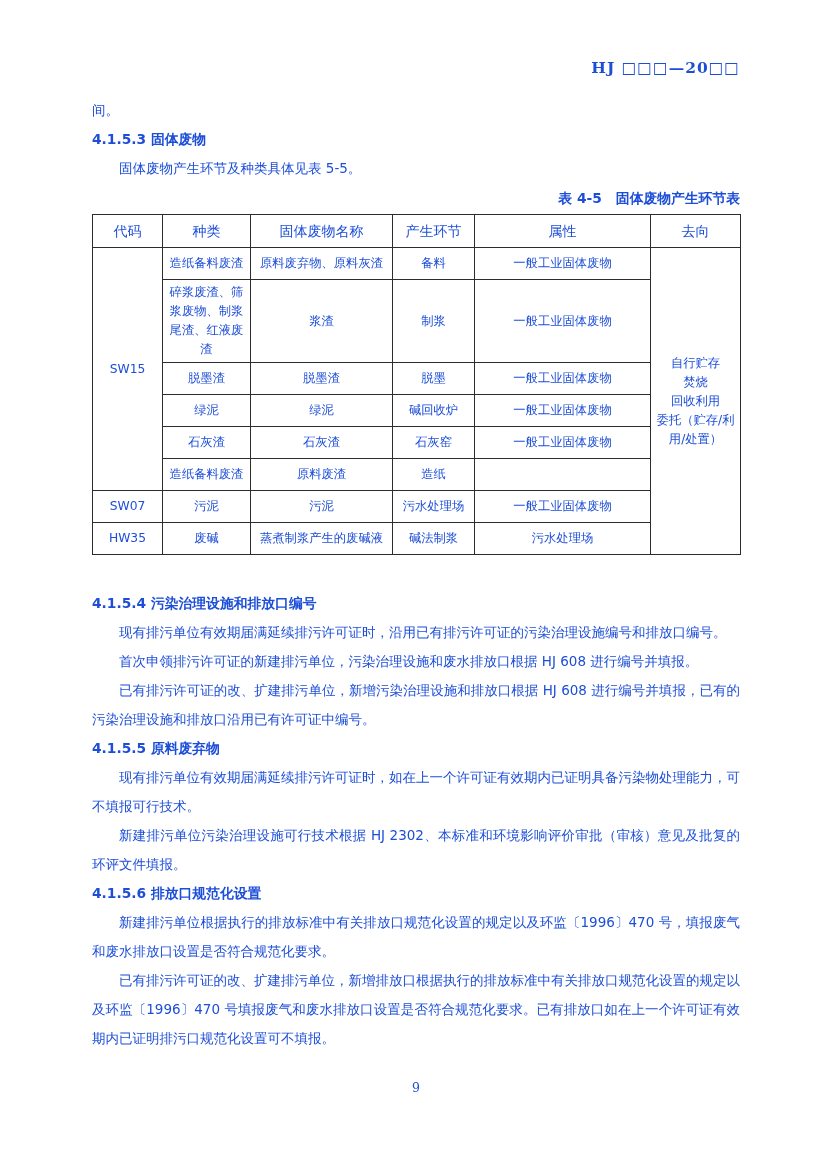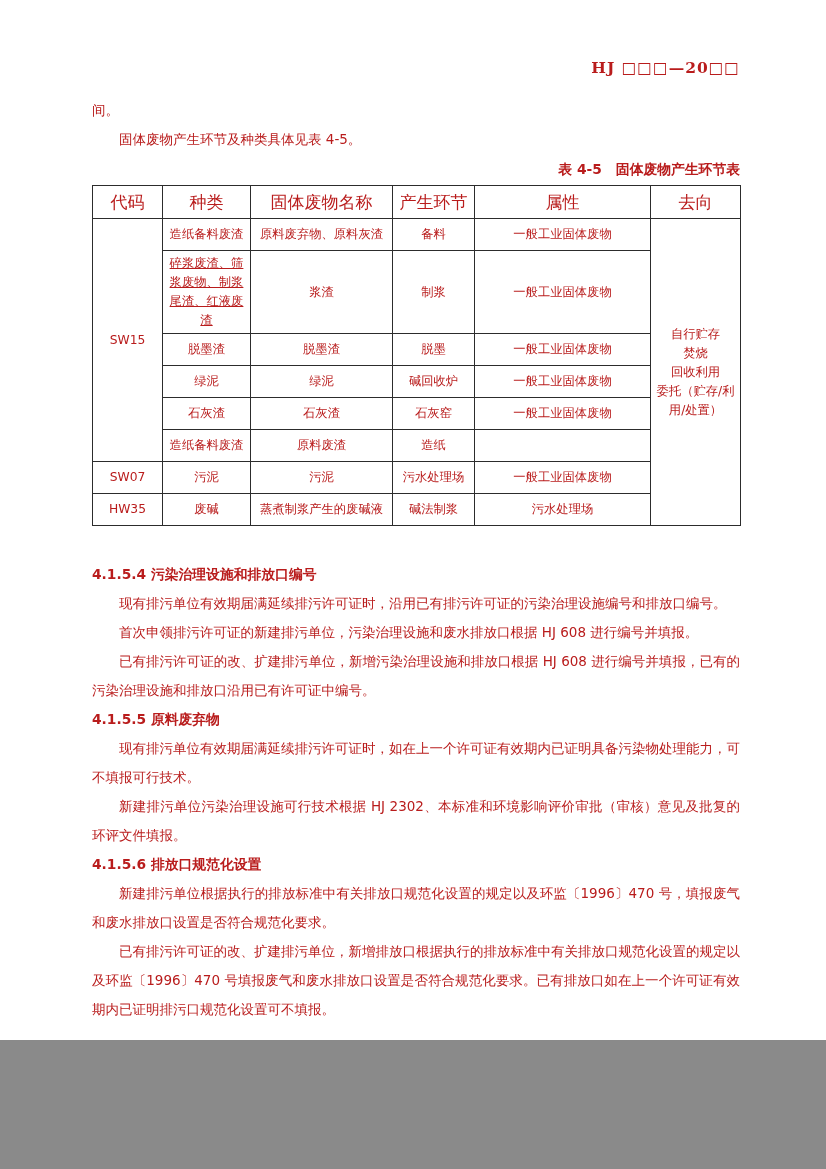--- a/index.html
+++ b/index.html
@@ -3,26 +3,26 @@
 <meta charset="utf-8">
 <style>
   html, body {
     margin: 0;
     padding: 0;
     background: #8a8a8a;
   }
   .page {
     position: relative;
     width: 826px;
-    height: 1040px;
+    height: 1169px;
     margin: 0 auto;
     background: #ffffff;
     box-sizing: border-box;
     font-family: "DejaVu Sans", "Liberation Sans", sans-serif;
-    color: #b91c1c;
+    color: #1d4ed8;
     overflow: hidden;
   }
   .content {
     position: absolute;
     left: 92px;
     top: 0;
     width: 648px;
     height: 1169px;
   }
   
@@ -77,24 +77,24 @@
     border: 1px solid #2c2c2c;
     font-size: 12.3px;
     font-weight: normal;
     text-align: center;
     vertical-align: middle;
     padding: 3px 2px;
     line-height: 19px;
   }
   table.data thead th {
     height: 26px;
-    font-size: 17px;
+    font-size: 14px;
   }
   table.data tbody td { height: 25px; text-align: center; }
-  td.multi { line-height: 19.5px; padding: 4px 3px; text-decoration: underline; }
+  td.multi { line-height: 19.5px; padding: 4px 3px; }
   td.dest { line-height: 21px; font-size: 12.3px; }
   .col-code   { width: 70px; }
   .col-kind   { width: 88px; }
   .col-name   { width: 142px; }
   .col-stage  { width: 82px; }
   .col-attr   { width: 176px; }
   .col-dest   { width: 90px; }
   
   .page-num {
     position: absolute;
@@ -111,22 +111,23 @@
 
 <div class="page">
   <div class="content">
 
     <div class="run-header">HJ □□□—20□□</div>
 
     <div class="flow">
 
       <p>间。</p>
 
-
-      <p class="indent">固体废物产生环节及种类具体见表 4-5。</p>
+      <h3 class="section">4.1.5.3 固体废物</h3>
+
+      <p class="indent">固体废物产生环节及种类具体见表 5-5。</p>
 
       <div class="tbl-caption">
         <span>表 4-5</span><span class="cap-gap"></span><span>固体废物产生环节表</span>
       </div>
 
       <table class="data">
         <colgroup>
           <col class="col-code">
             <col class="col-kind">
             <col class="col-name">

